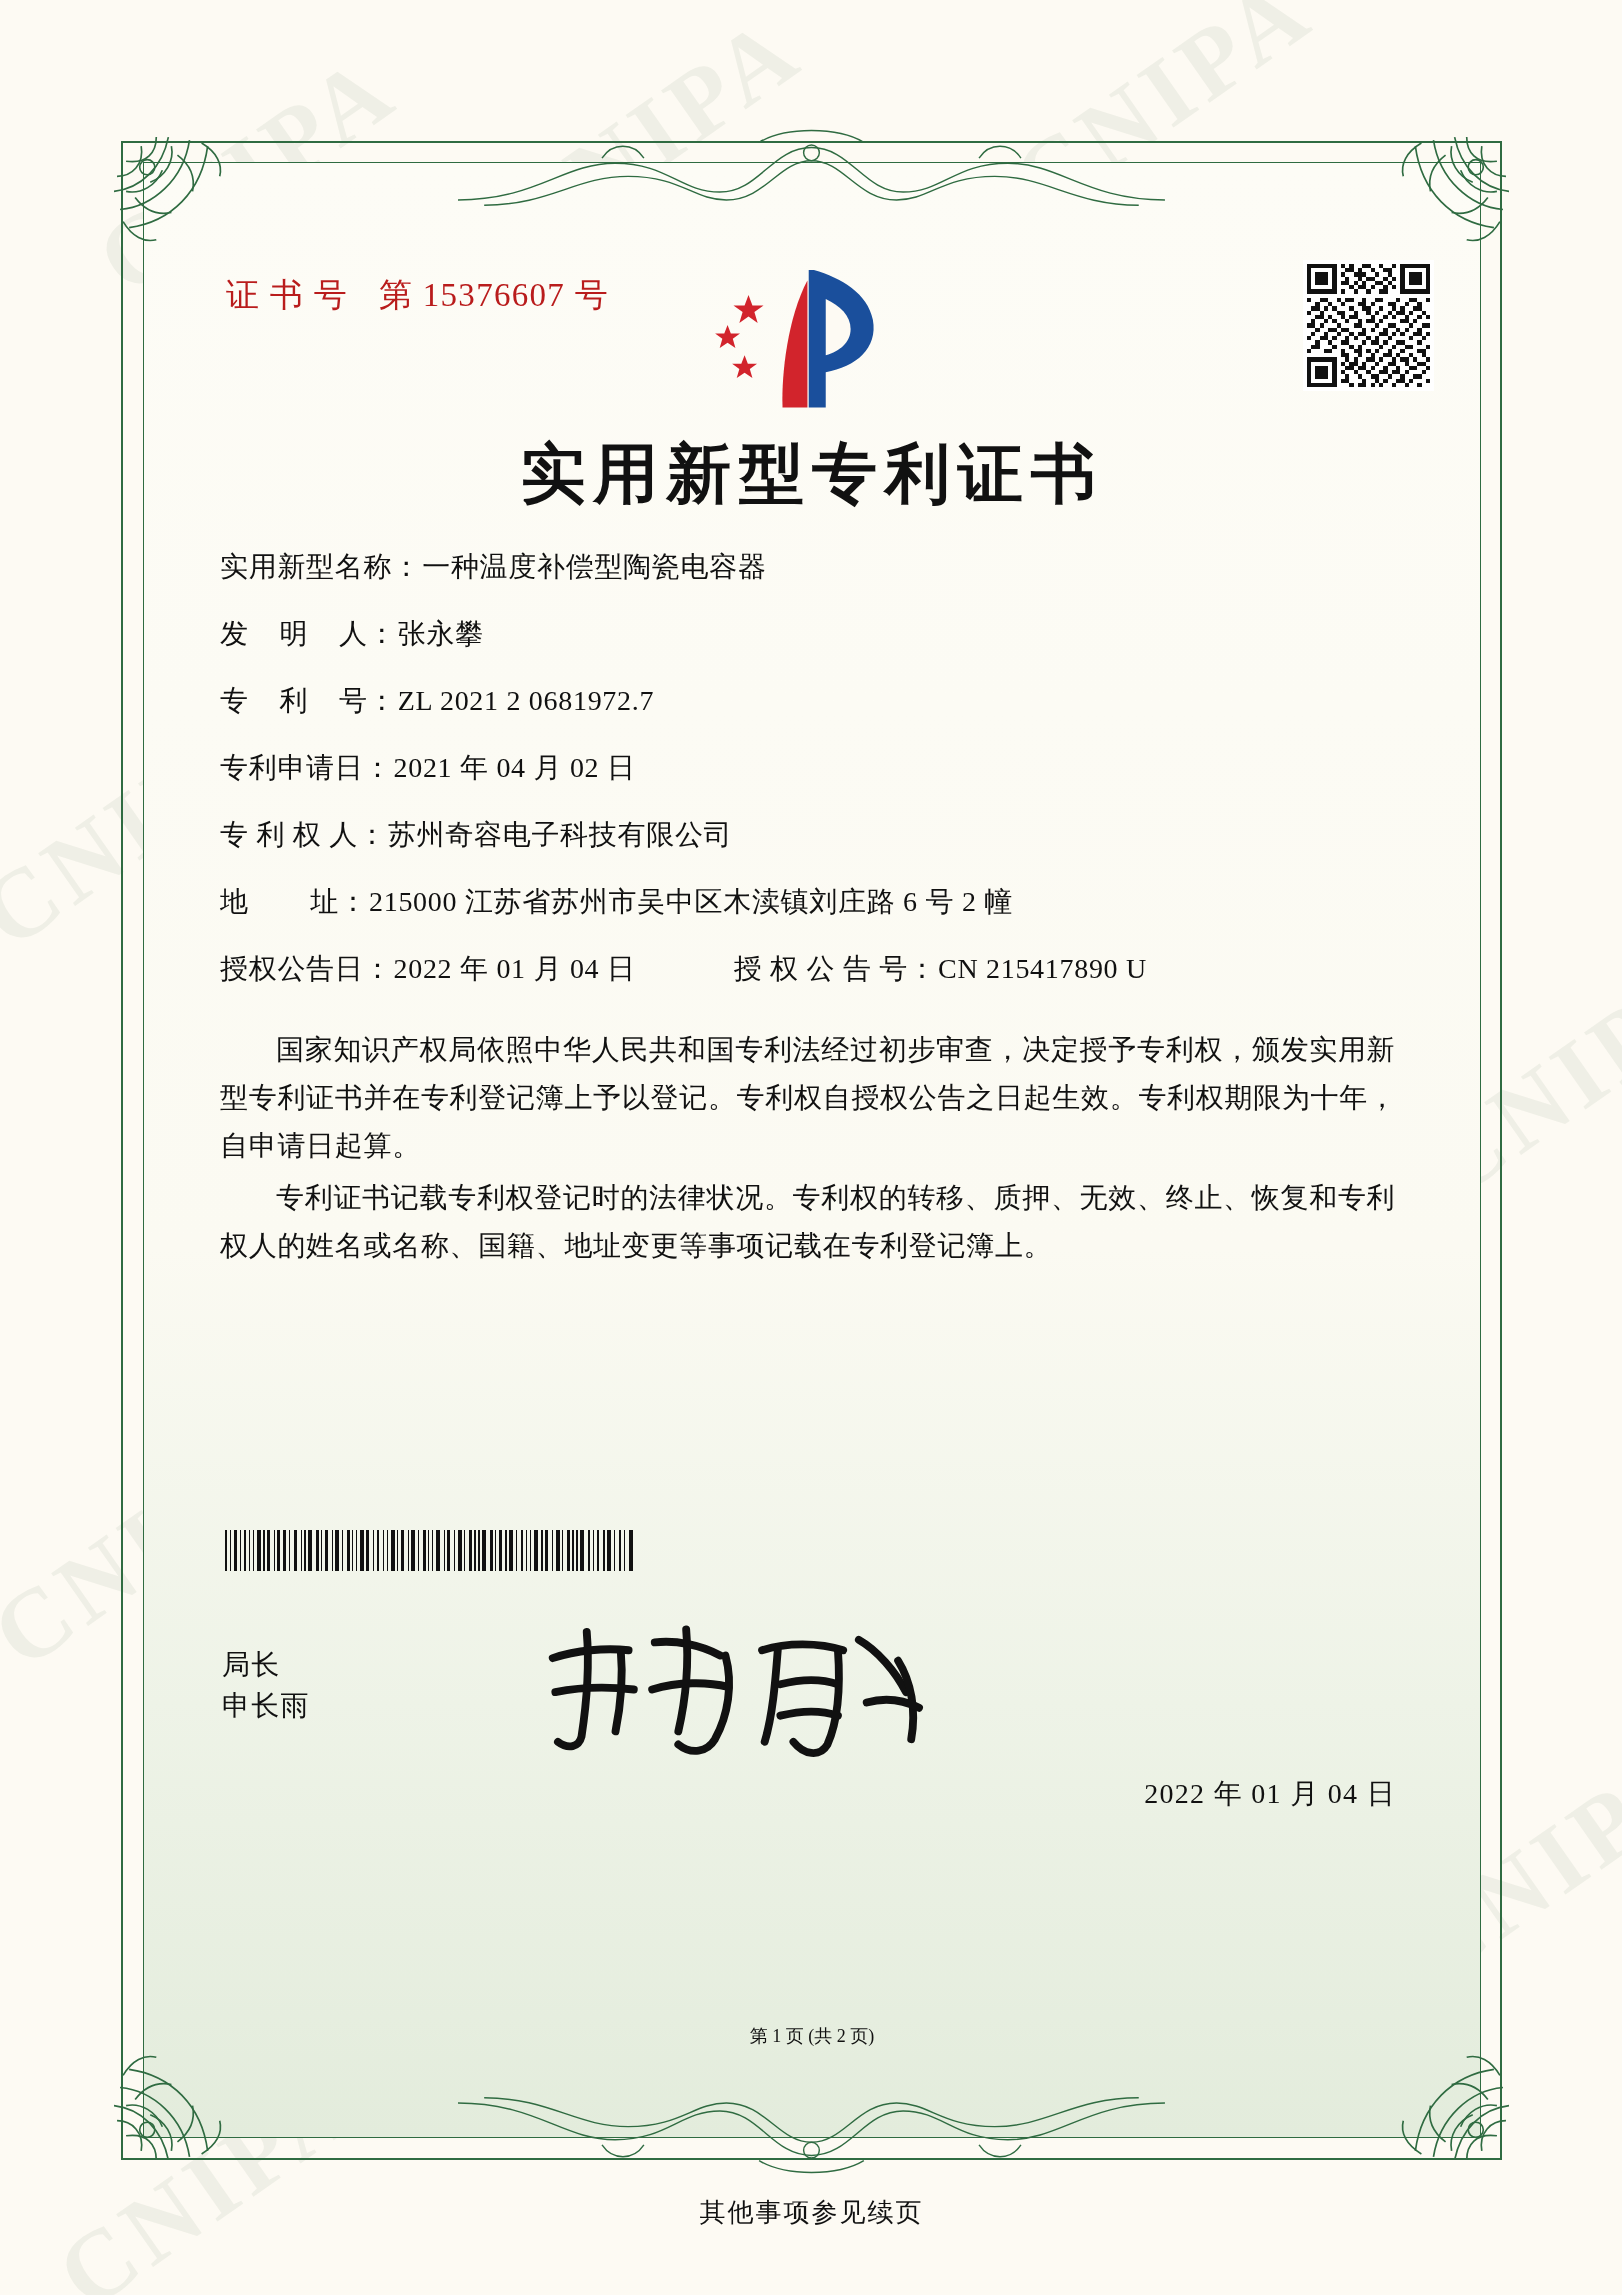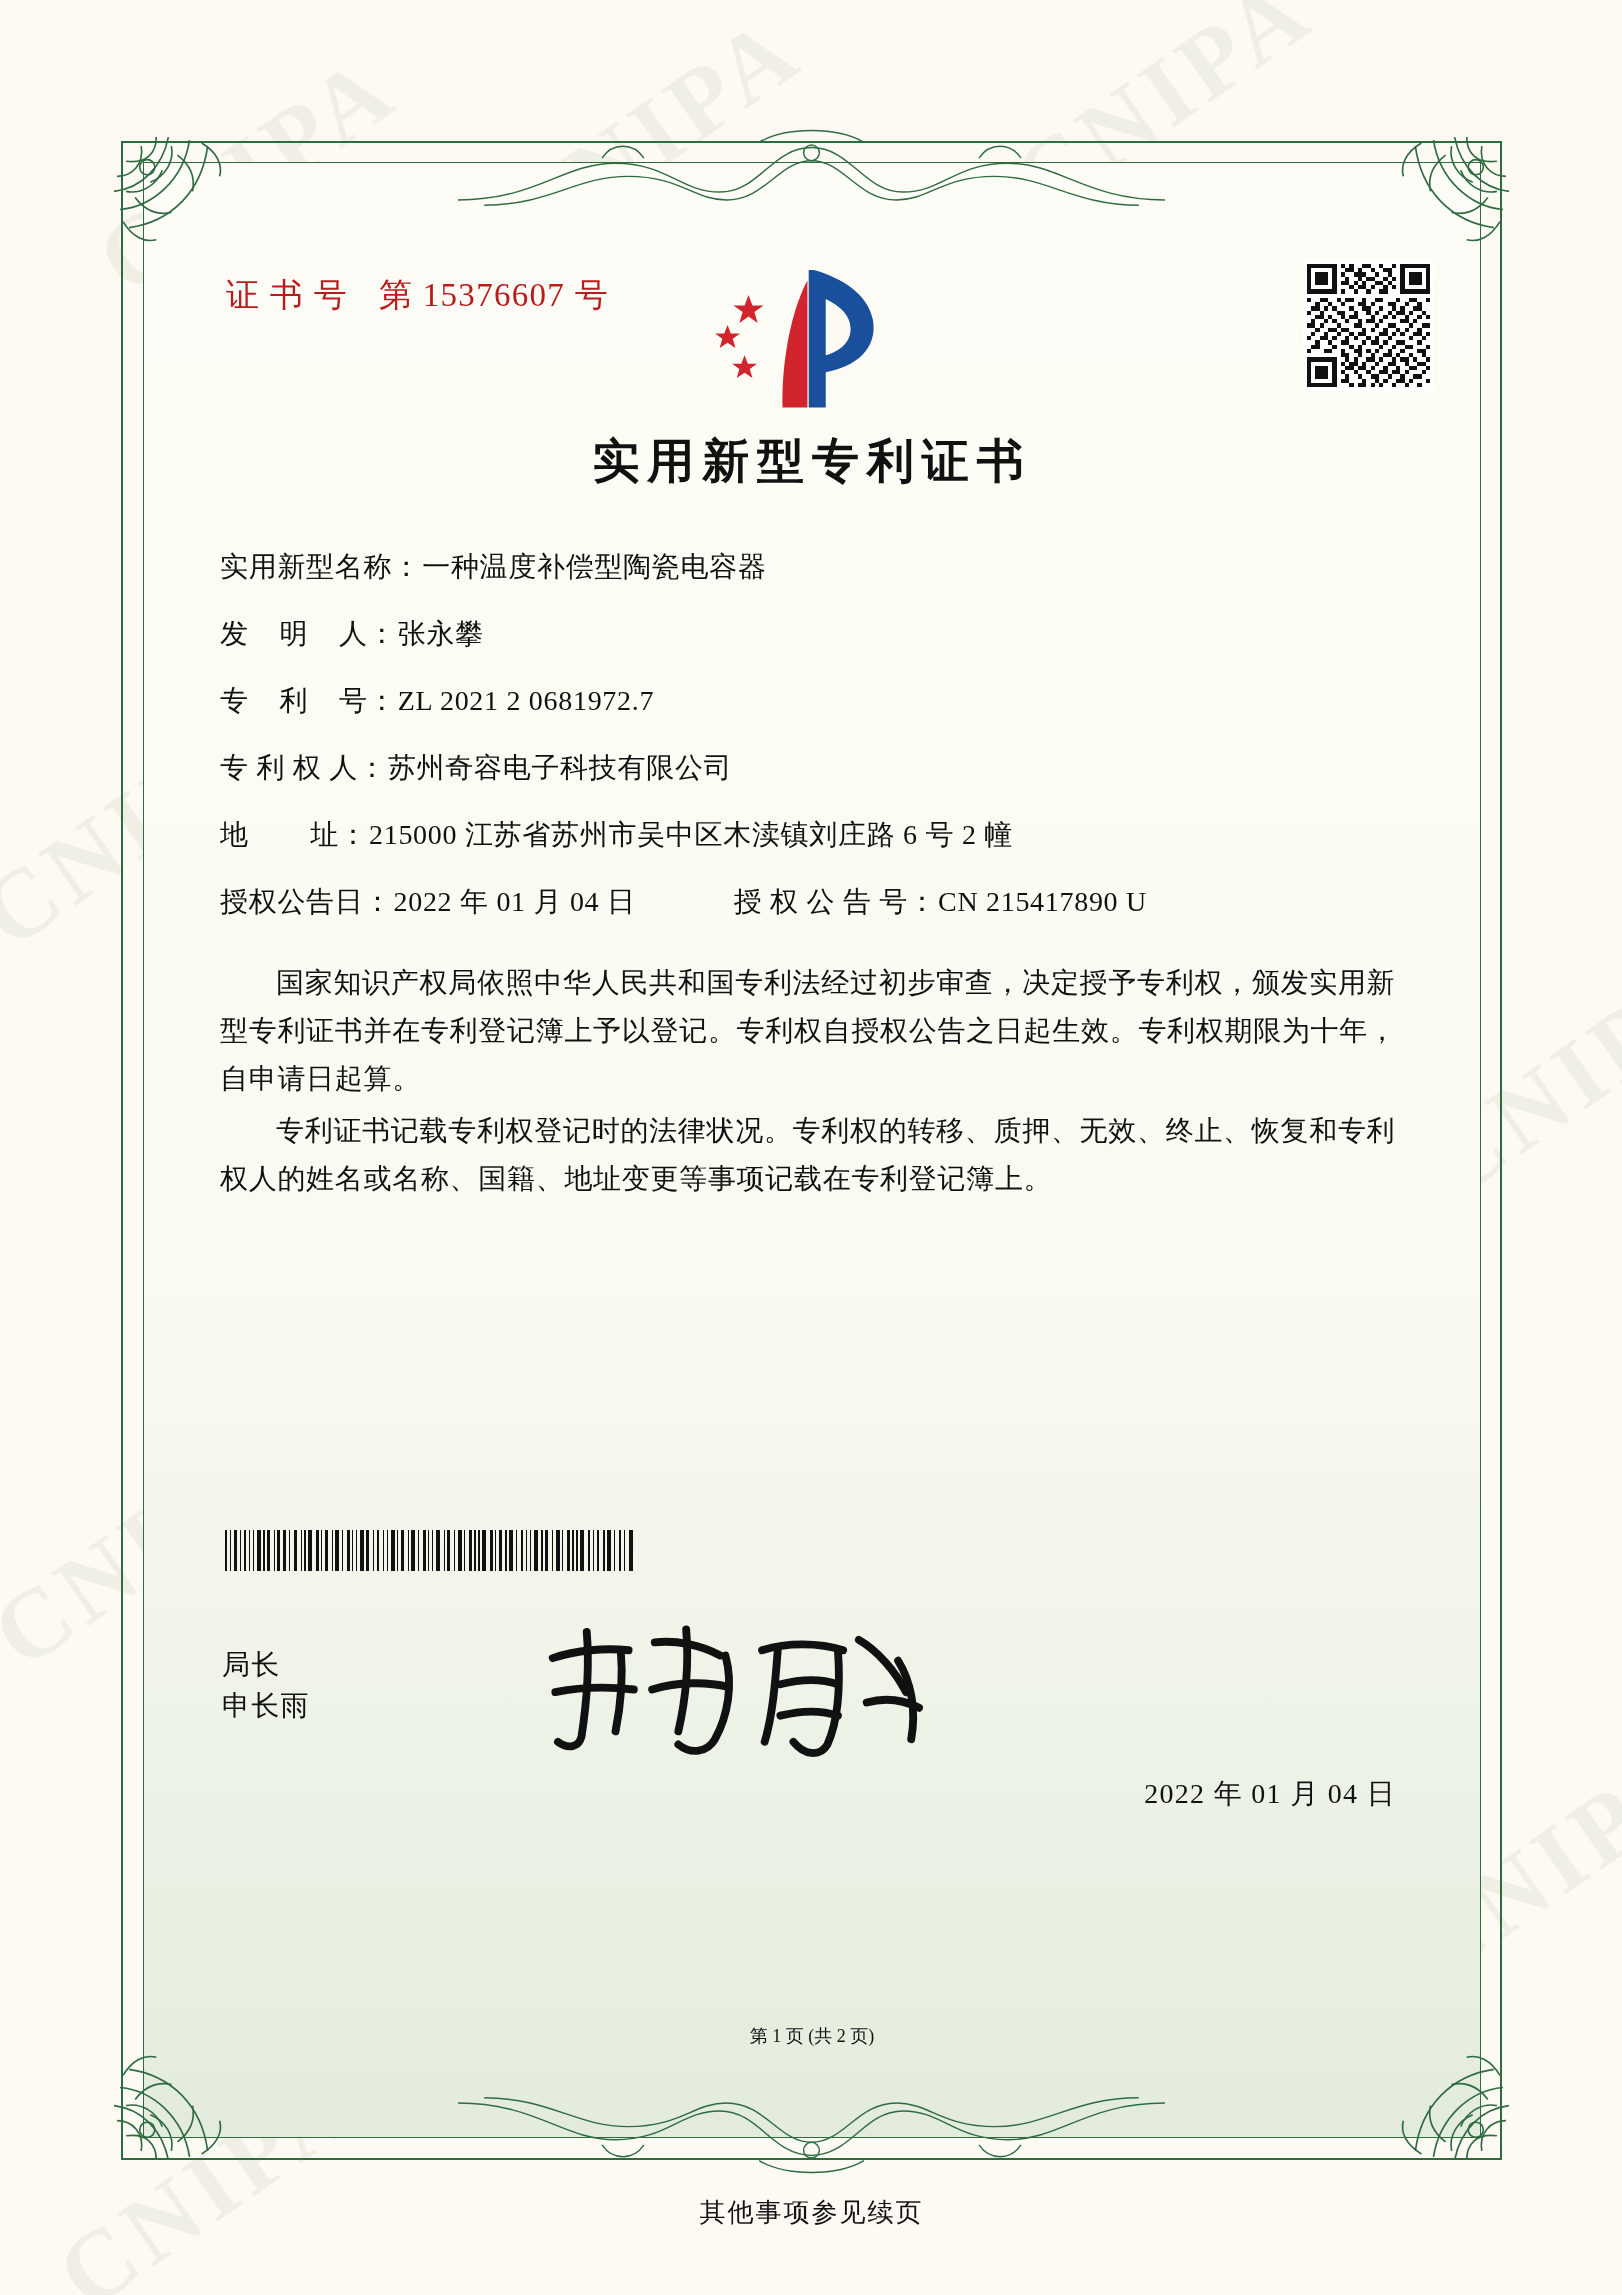--- a/index.html
+++ b/index.html
@@ -107,21 +107,21 @@
     width: 216px;
     height: 170px;
   }
 
   .main-title {
     position: absolute;
     left: 0;
     right: 0;
     top: 268px;
     text-align: center;
-    font-size: 47px;
+    font-size: 65px;
     font-weight: bold;
     letter-spacing: 7.9px;
     color: #111;
     font-family: "DejaVu Serif", "Liberation Serif", serif;
   }
 
   .fields {
     position: absolute;
     left: 77px;
     right: 59px;
@@ -601,20 +601,24 @@
       <div class="field-row">
         <span class="field-label">发    明    人：</span>
         <span class="field-value">张永攀</span>
       </div>
 
       <div class="field-row">
         <span class="field-label">专    利    号：</span>
         <span class="field-value">ZL 2021 2 0681972.7</span>
       </div>
 
+      <div class="field-row">
+        <span class="field-label">专利申请日：</span>
+        <span class="field-value">2021 年 04 月 02 日</span>
+      </div>
 
       <div class="field-row">
         <span class="field-label">专 利 权 人：</span>
         <span class="field-value">苏州奇容电子科技有限公司</span>
       </div>
 
       <div class="field-row">
         <span class="field-label">地        址：</span>
         <span class="field-value">215000 江苏省苏州市吴中区木渎镇刘庄路 6 号 2 幢</span>
       </div>

